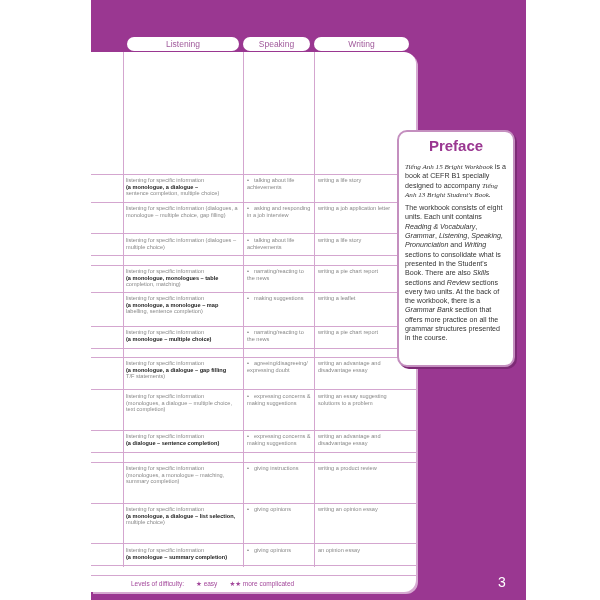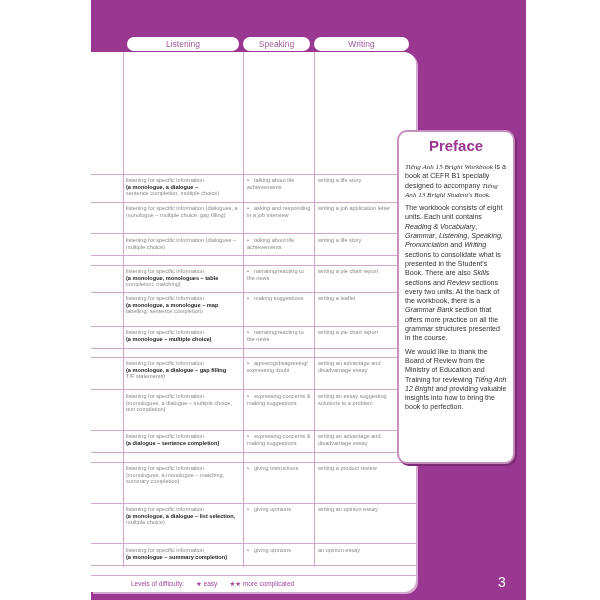--- a/index.html
+++ b/index.html
@@ -33,21 +33,21 @@
     .cell { position: absolute; font-size: 5.6px; line-height: 6.6px; color: #888; }
     .cell b { color: #222; font-weight: bold; }
     .cell .bul { display: inline-block; width: 7px; color: #777; }
 
     .legend {
       position: absolute; left: 123px; top: 580px; font-size: 6.5px; color: #a3489b;
       display: flex; gap: 12px;
     }
 
     .preface {
-      position: absolute; left: 389px; top: 130px; width: 118px; height: 334px;
+      position: absolute; left: 389px; top: 130px; width: 118px; height: 237px;
       background: #fff; border: 2px solid #c48fbf; border-radius: 10px;
       box-shadow: 2px 2px 0 #7d2a76;
       padding: 5px 6px 4px 6px;
     }
     .preface-title {
       text-align: center; font-weight: bold; font-size: 15px; color: #9a3791; margin-bottom: 9px;
     }
     .preface p { font-size: 7.1px; line-height: 9.3px; color: #333; margin-bottom: 4px; }
     .preface i { font-style: italic; }
     .preface .serif-it { font-family: "Liberation Serif", serif; font-style: italic; }
@@ -175,19 +175,16 @@
   </div>
 
   <div class="preface">
     <div class="preface-title">Preface</div>
     <p>
       <span class="serif-it">Tiếng Anh 15 Bright Workbook</span><span> is a book at CEFR B1 specially designed to accompany </span><span class="serif-it">Tiếng Anh 13 Bright Student's Book.</span>
     </p>
     <p>
       <span>The workbook consists of eight units. Each unit contains </span><i>Reading &amp; Vocabulary</i><span>, </span><i>Grammar</i><span>, </span><i>Listening</i><span>, </span><i>Speaking</i><span>, </span><i>Pronunciation</i><span> and </span><i>Writing</i><span> sections to consolidate what is presented in the Student's Book. There are also </span><i>Skills</i><span> sections and </span><i>Review</i><span> sections every two units. At the back of the workbook, there is a </span><i>Grammar Bank</i><span> section that offers more practice on all the grammar structures presented in the course.</span>
     </p>
-    <p>
-      <span>We would like to thank the Board of Review from the Ministry of Education and Training for reviewing </span><i>Tiếng Anh 12 Bright</i><span> and providing valuable insights into how to bring the book to perfection.</span>
-    </p>
   </div>
 
   <div class="page-num">3</div>
 </div>
 
 </body></html>

